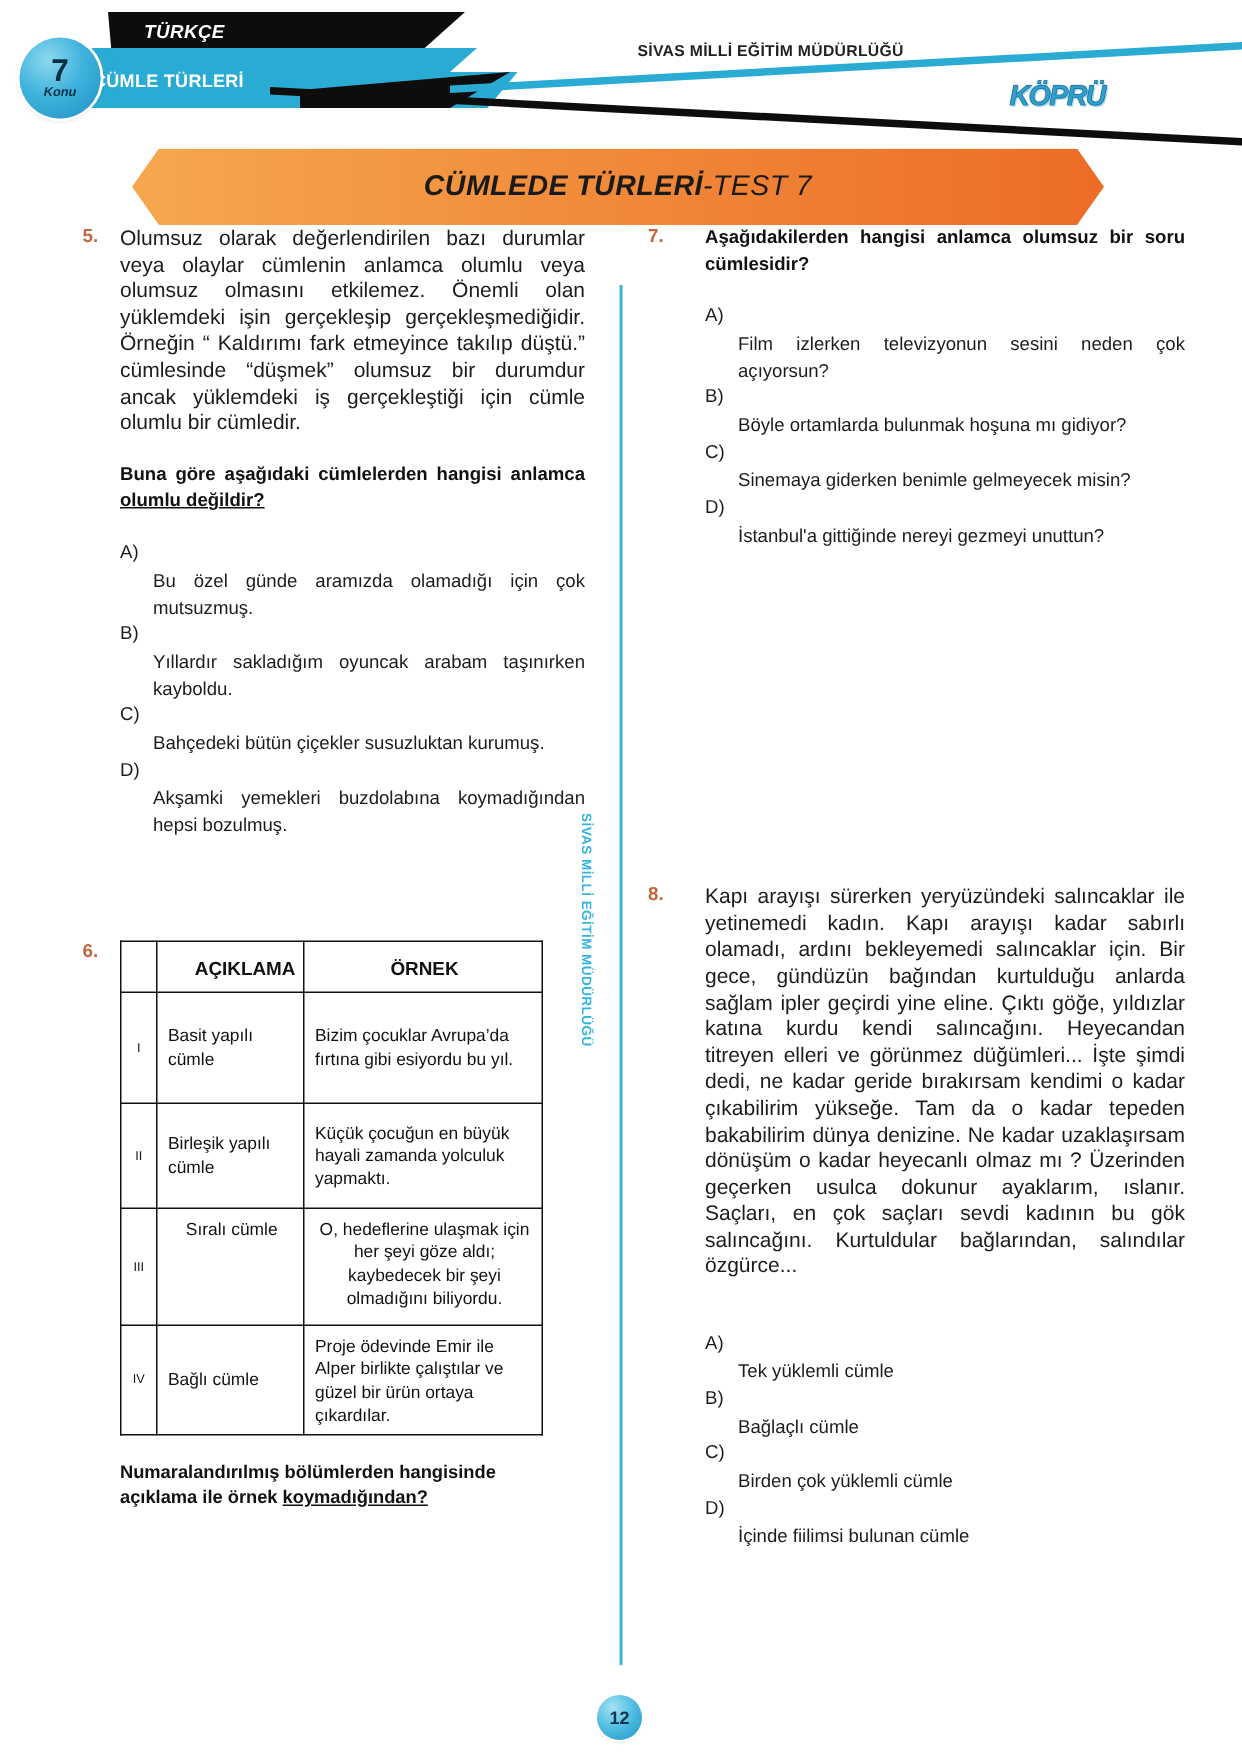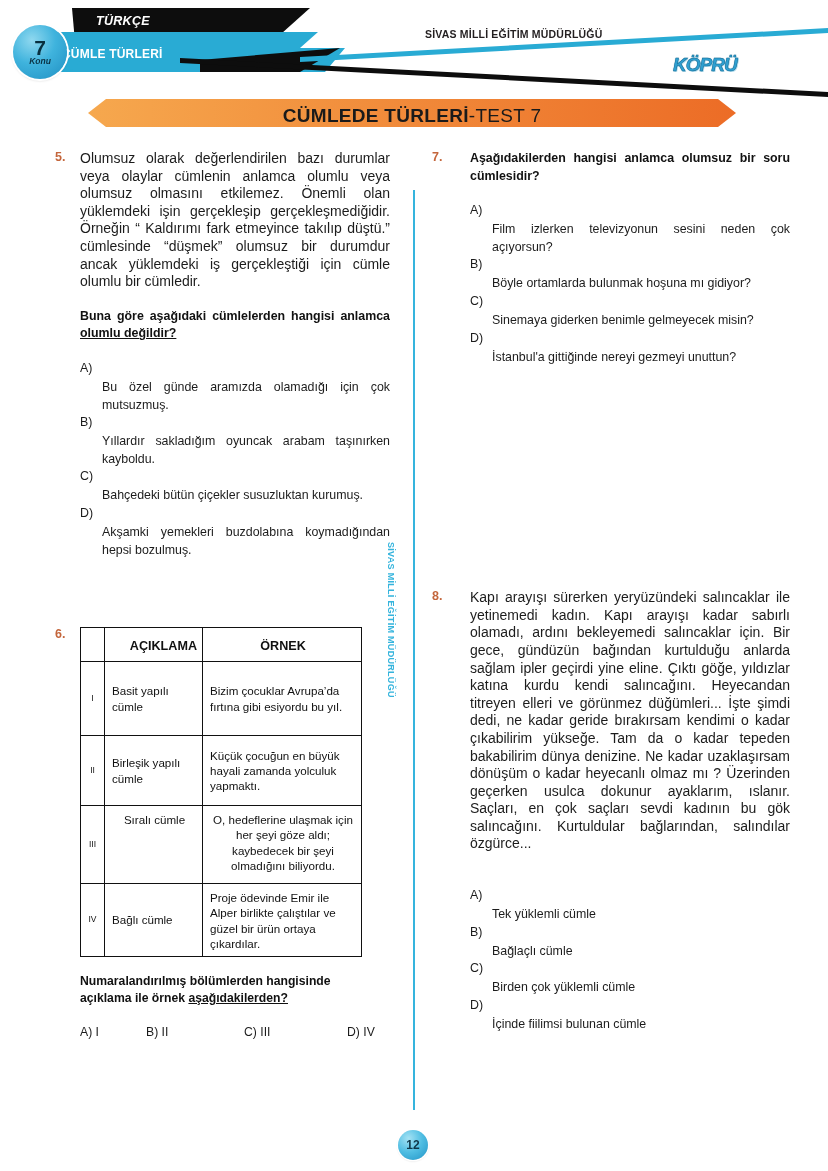--- a/index.html
+++ b/index.html
@@ -44,25 +44,26 @@
   .logo {
     position: absolute; left: 673px; top: 54px;
     font-size: 19px; font-weight: bold; font-style: italic;
     color: #2f9fd0; letter-spacing: -1px; z-index: 5;
     text-shadow: 0 0 1px #1b6e96, 1px 1px 0 #bde3f2;
     -webkit-text-stroke: 0.4px #176b92;
   }
 
   
   .title-banner {
-    position: absolute; left: 88px; top: 99px; width: 648px; height: 28px;
+    position: absolute; left: 88px; top: 99px; width: 648px; height: 51px;
     background: linear-gradient(90deg, #f6a84e 0%, #f18c3b 45%, #ec6c26 100%);
     clip-path: polygon(0% 50%, 18px 0%, calc(100% - 18px) 0%, 100% 50%, calc(100% - 18px) 100%, 18px 100%);
-    display: flex; align-items: flex-end; justify-content: center;
+    display: flex; align-items: center; justify-content: center;
     z-index: 2;
+    font-style: italic;
   }
   .title-banner span {
     font-size: 19px; font-weight: bold; color: #1a1a1a; letter-spacing: .3px;
   }
   .title-banner .test-part { font-weight: normal; }
 
   
   .content { position: absolute; top: 150px; left: 0; width: 828px; }
   .col-left  { position: absolute; left: 55px;  top: 0; width: 335px; }
   .col-right { position: absolute; left: 432px; top: 0; width: 358px; }
@@ -254,29 +255,23 @@
                 <td class="c-rom">IV</td>
                 <td class="c-acik">Bağlı cümle</td>
                 <td class="c-orn" style="vertical-align:top;padding-top:6px;">Proje ödevinde Emir ile Alper birlikte çalıştılar ve güzel bir ürün ortaya çıkardılar.</td>
               </tr>
             </tbody>
           </table>
         </div>
 
         <div class="q6-stem">
           <div>Numaralandırılmış bölümlerden hangisinde</div>
-          <div><span>açıklama ile örnek </span><u>aşağıdakilerden?</u></div>
-        </div>
-
-        <div class="q6-opts">
-          <span class="o1">A) I</span>
-          <span class="o2">B) II</span>
-          <span class="o3">C) III</span>
-          <span class="o4">D) IV</span>
-        </div>
+          <div><span>açıklama ile örnek </span><u>koymadığından?</u></div>
+        </div>
+
       </div>
 
     </div>
 
     <div class="col-right">
 
       <div class="q">
         <div class="qnum">7.</div>
         <div class="qbody indent-wide">
           <div class="stem">Aşağıdakilerden hangisi anlamca olumsuz bir soru cümlesidir?</div>

